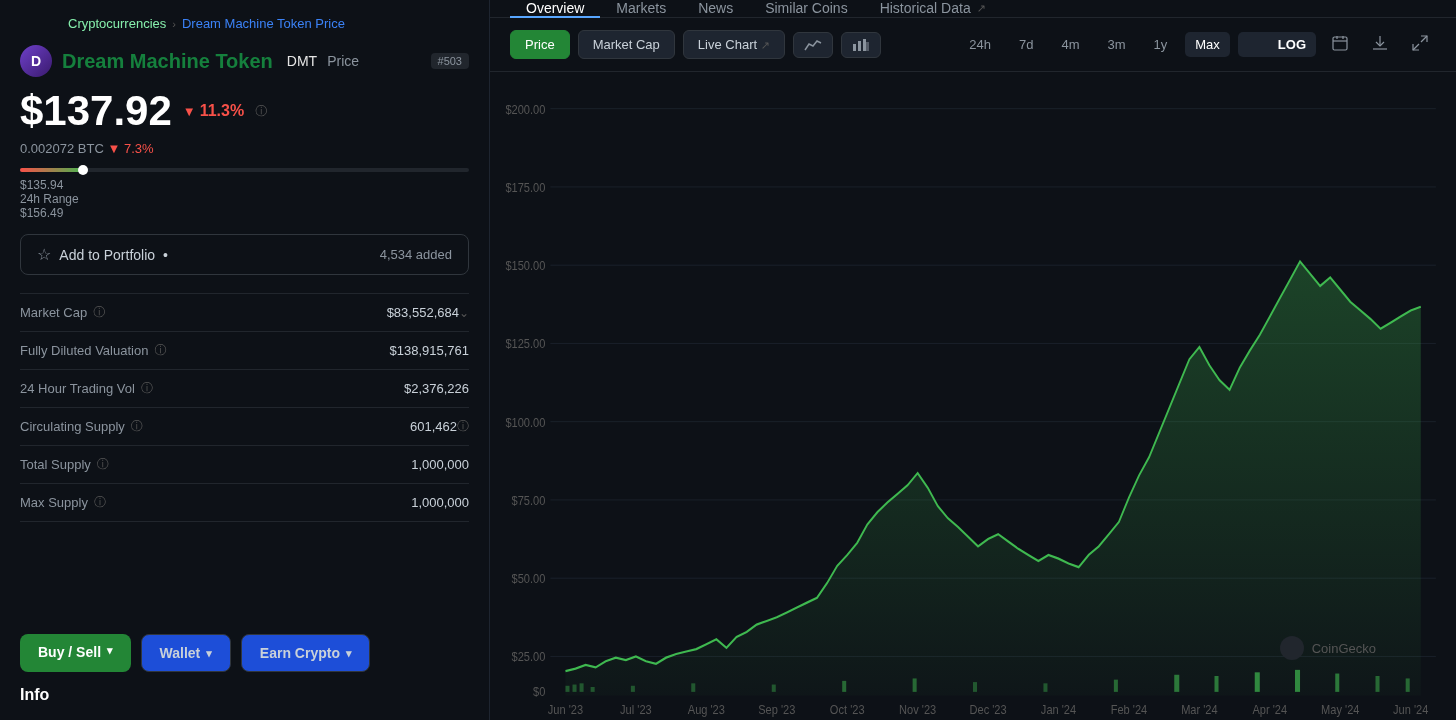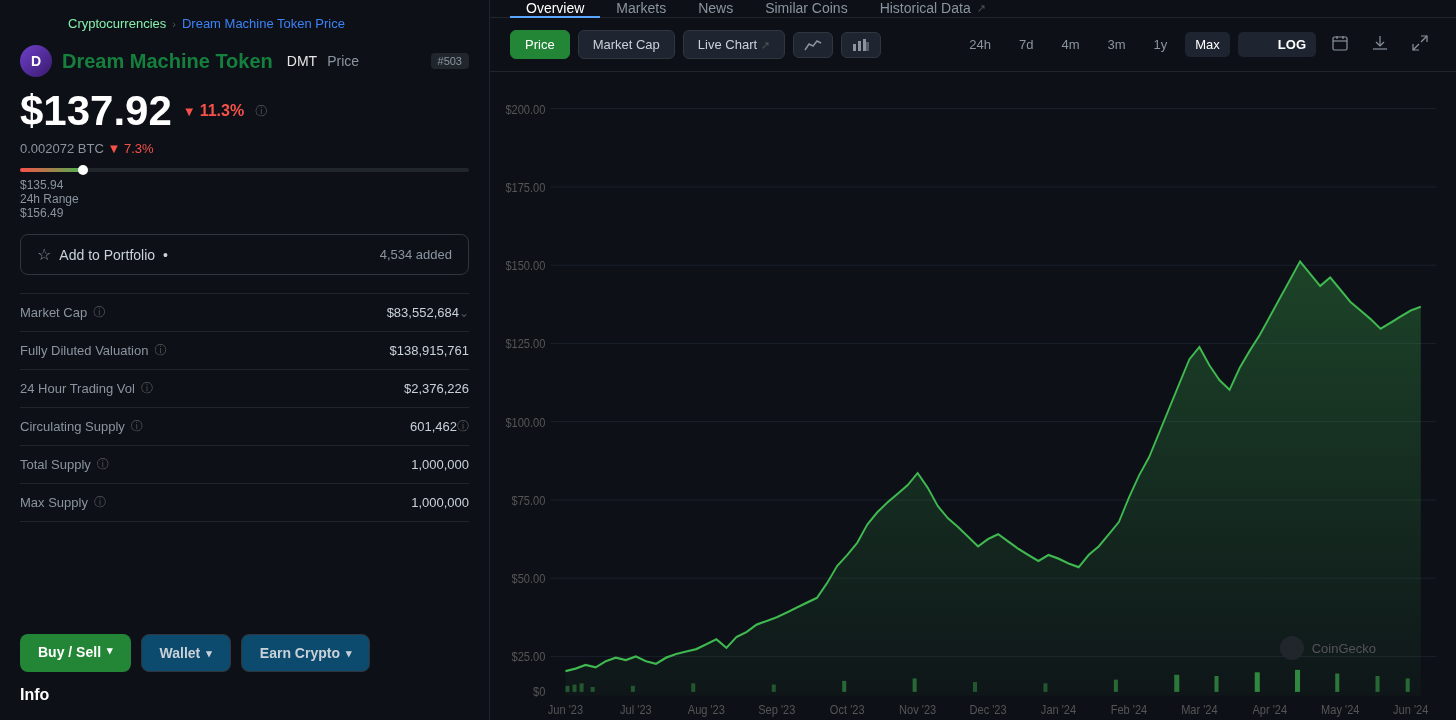--- a/index.html
+++ b/index.html
@@ -207,21 +207,21 @@
       border: none;
       border-radius: 8px;
       padding: 10px 18px;
       font-size: 14px;
       font-weight: 600;
       cursor: pointer;
       display: flex;
       gap: 6px;
     }
     .btn-secondary {
-      background: #0c4a6e;
+      background: #1d4ed8;
       color: #c9d1d9;
       border: 1px solid #30363d;
       border-radius: 8px;
       padding: 10px 18px;
       font-size: 14px;
       font-weight: 600;
       cursor: pointer;
       display: flex;
       align-items: center;
       gap: 6px;

